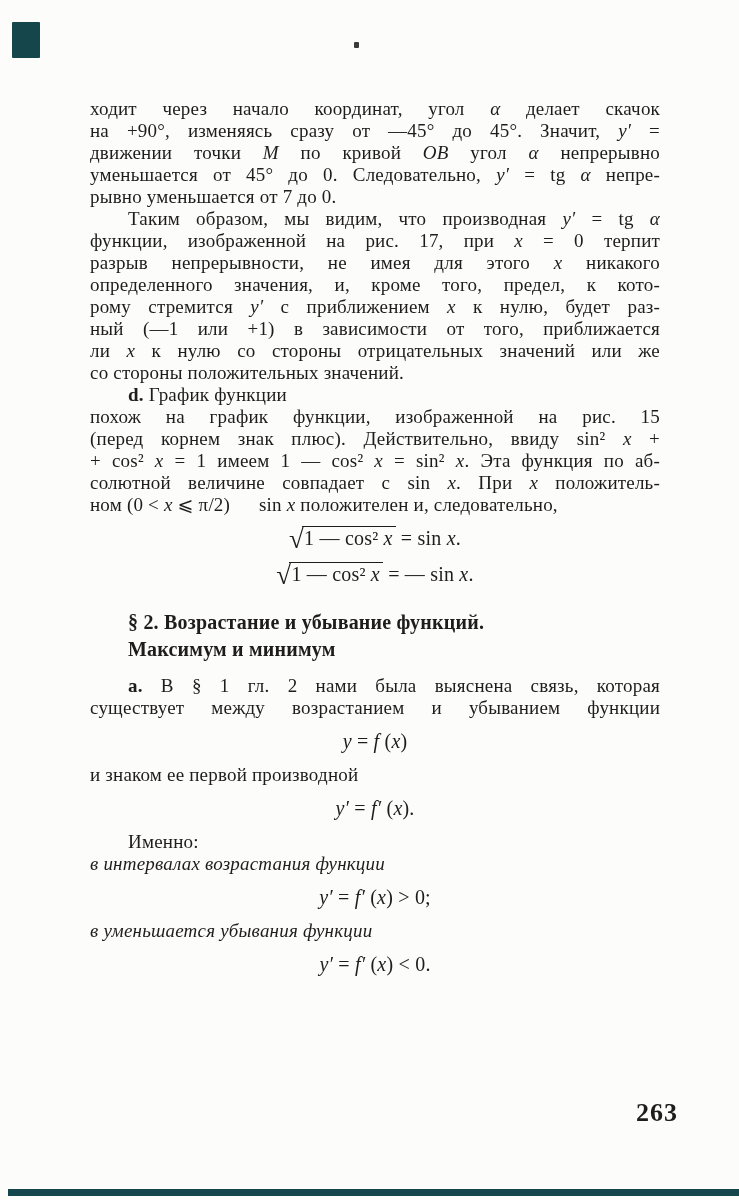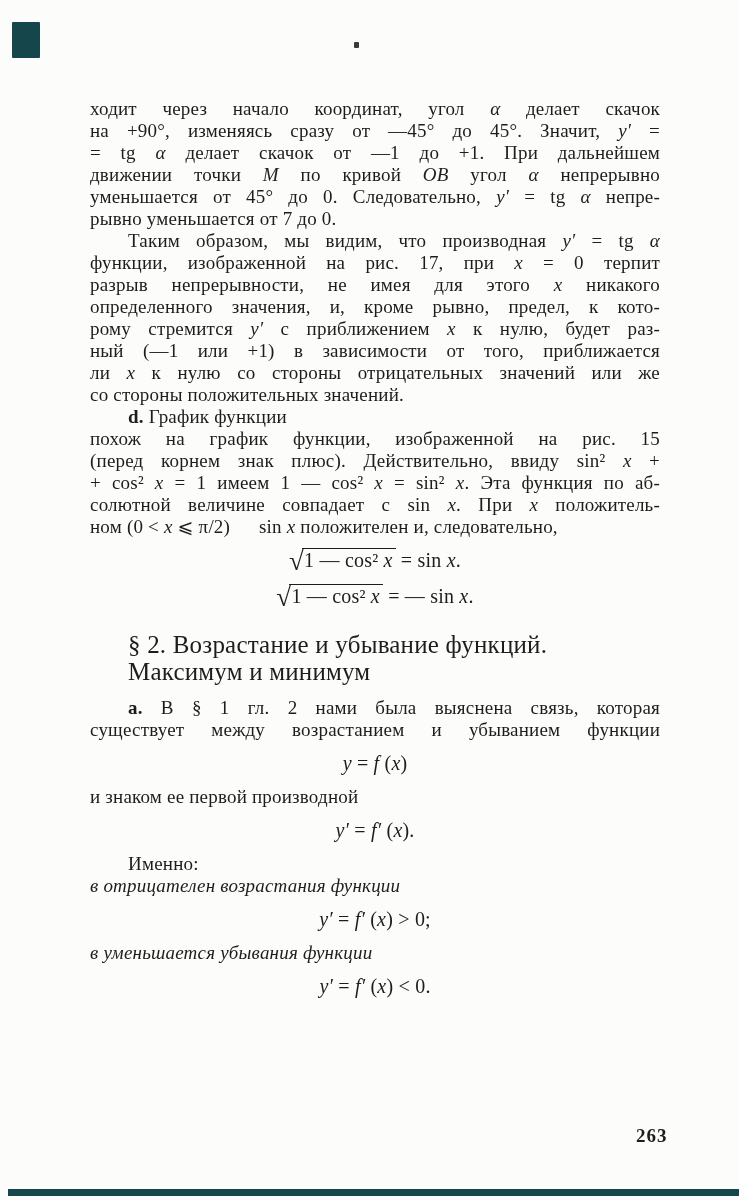--- a/index.html
+++ b/index.html
@@ -54,34 +54,34 @@
     vertical-align:-3px;
     margin-right:-2px;
   }
   .radicand{
     display:inline-block;
     border-top:1.6px solid var(--ink);
     padding:0 3px 0 2px;
     line-height:22px;
   }
   .heading{
-    font-weight:normal;
-    font-size:25px;
+    font-weight:bold;
+    font-size:20px;
     line-height:27px;
     margin:22px 0 12px 0;
     padding-left:38px;
     text-align:left;
   }
   .heading .line{text-align:left;text-align-last:auto;}
   .ital-note{font-style:italic;}
   .page-number{
     position:absolute;
-    top:1125px;
+    top:1098px;
     left:636px;
-    font-size:19px;
+    font-size:26px;
     font-weight:bold;
     letter-spacing:1px;
   }
   .mark-tl{
     position:absolute;left:12px;top:22px;
     width:28px;height:36px;
     background:var(--artifact);
     border-radius:1px;
   }
   .speck{
@@ -103,31 +103,30 @@
 
   <div class="mark-tl"></div>
   <div class="speck"></div>
   <div class="strip-bottom"></div>
 
   <div class="text-block">
 
     <p class="para">
       <span class="line">ходит через начало координат, угол <span class="i">α</span> делает скачок</span>
       <span class="line">на +90°, изменяясь сразу от —45° до 45°. Значит, <span class="i">y′</span> =</span>
-      <span class="line">= tg <span class="i">α</span> делает скачок от —1 до +1. При дальнейшем</span>
       <span class="line">движении точки <span class="i">M</span> по кривой <span class="i">OB</span> угол <span class="i">α</span> непрерывно</span>
       <span class="line">уменьшается от 45° до 0. Следовательно, <span class="i">y′</span> = tg <span class="i">α</span> непре-</span>
       <span class="line last">рывно уменьшается от 7 до 0.</span>
     </p>
 
     <p class="para indent">
       <span class="line">Таким образом, мы видим, что производная <span class="i">y′</span> = tg <span class="i">α</span></span>
       <span class="line">функции, изображенной на рис. 17, при <span class="i">x</span> = 0 терпит</span>
       <span class="line">разрыв непрерывности, не имея для этого <span class="i">x</span> никакого</span>
-      <span class="line">определенного значения, и, кроме рывно, предел, к кото-</span>
+      <span class="line">определенного значения, и, кроме того, предел, к кото-</span>
       <span class="line">рому стремится <span class="i">y′</span> с приближением <span class="i">x</span> к нулю, будет раз-</span>
       <span class="line">ный (—1 или +1) в зависимости от того, приближается</span>
       <span class="line">ли <span class="i">x</span> к нулю со стороны отрицательных значений или же</span>
       <span class="line last">со стороны положительных значений.</span>
     </p>
 
     <p class="para indent">
       <span class="line last"><span class="b">d.</span> График функции</span>
     </p>
 
@@ -169,21 +168,21 @@
 
     <div class="formula">
       <span><span class="i">y′</span> = <span class="i">f′</span> (<span class="i">x</span>).</span>
     </div>
 
     <p class="para indent">
       <span class="line last">Именно:</span>
     </p>
 
     <p class="para ital-note">
-      <span class="line last">в отрицателен возрастания функции</span>
+      <span class="line last">в интервалах возрастания функции</span>
     </p>
 
     <div class="formula">
       <span><span class="i">y′</span> = <span class="i">f′</span> (<span class="i">x</span>) &gt; 0;</span>
     </div>
 
     <p class="para ital-note">
       <span class="line last">в уменьшается убывания функции</span>
     </p>
 

